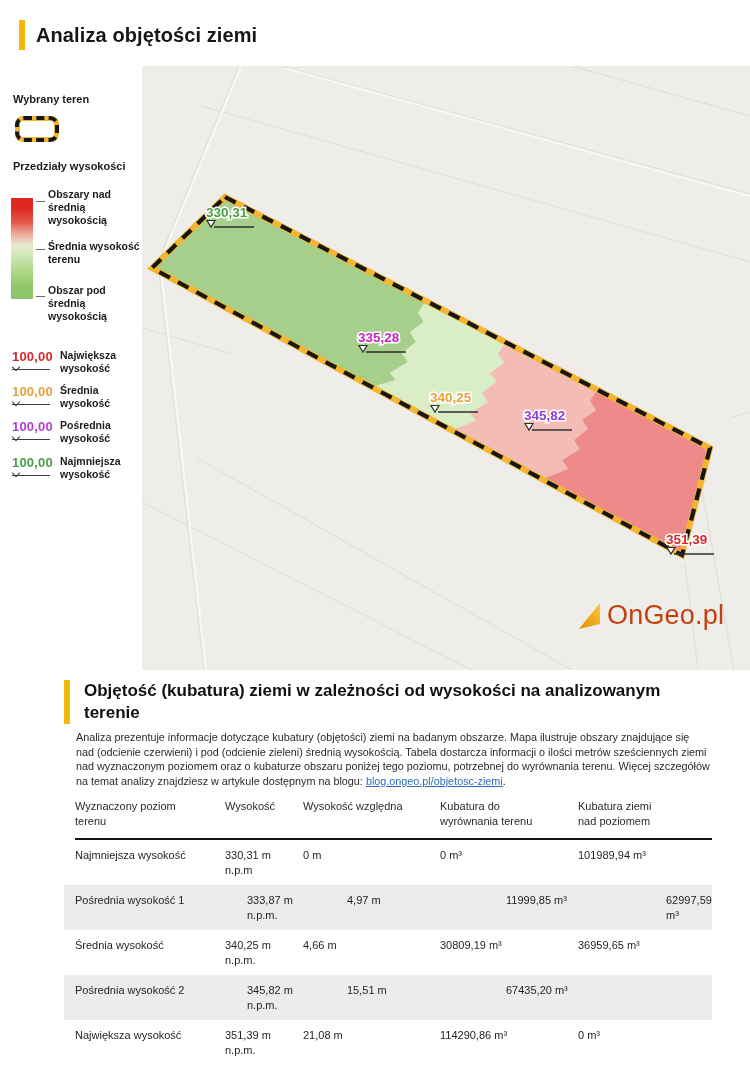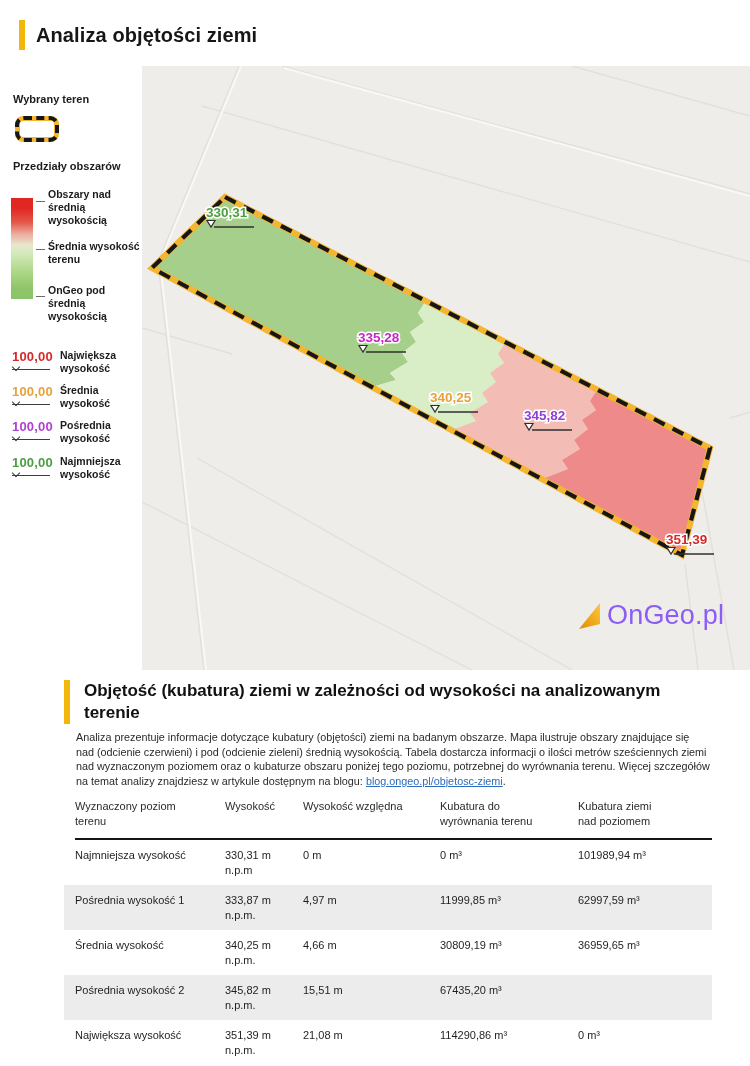--- a/index.html
+++ b/index.html
@@ -36,61 +36,61 @@
       border-right:1.6px solid #3d3d3d; border-bottom:1.6px solid #3d3d3d; transform:rotate(45deg); }
   .mk-lab { position:absolute; left:48px; top:0; width:84px; font-size:10.5px; font-weight:700; line-height:1.25; }
 
   
   .map-wrap { position:absolute; left:142px; top:66px; width:608px; height:604px; }
   .map-label text { font-family:"Liberation Sans",sans-serif; font-size:13.5px; font-weight:700;
                     paint-order:stroke; stroke:#ffffff; stroke-width:3.2px; }
   .map-label line { stroke:#2f2f2f; stroke-width:1.4; }
   .lbl-tri { fill:#ffffff; stroke:#2f2f2f; stroke-width:1.2; }
   .ongeo { position:absolute; left:436px; top:534px; display:flex; align-items:center; }
-  .ongeo-text { font-size:27px; color:#8b5cf6; margin-left:5px; letter-spacing:.2px; }
+  .ongeo-text { font-size:27px; color:#c2410c; margin-left:5px; letter-spacing:.2px; }
 
   
   .analysis { position:absolute; left:64px; top:680px; width:648px; }
   .sec-head { display:flex;gap:8px; }
   .accent-sm { width:6px; flex:0 0 6px; }
   .sec-head h2 { font-size:17px; font-weight:700; color:#111; line-height:1.3; margin-left:6px; width:640px; }
   .sec-desc { margin:6px 0 0 12px; width:634px; font-size:10.8px; line-height:1.34; color:#2a2a2a; }
   .sec-desc a { color:#2d6bbf; text-decoration:underline; cursor:pointer; }
 
   .vol-table { margin-top:5px; width:648px; }
   .t-row { display:grid; grid-template-columns:150px 78px 137px 138px 1fr;
            padding:8px 0 8px 11px; font-size:11px; line-height:1.32; color:#1f1f1f; }
   .t-head { color:#2b2b2b; padding-top:6px; padding-bottom:10px; }
   .t-head span:nth-child(1){ max-width:120px; }
   .t-head span:nth-child(4){ max-width:100px; }
   .t-head span:nth-child(5){ max-width:88px; }
   .t-rule { border-top:2px solid #151515; margin-left:11px; }
-  .t-row.alt { background:#ececec; }
+  .t-row.alt { background:#ececec;gap:22px; }
   .cell-pre { white-space:pre-line; }
 </style>
 </head>
 <body>
 
 <div class="page-head">
   <div class="accent accent-big"></div>
   <h1>Analiza objętości ziemi</h1>
 </div>
 
 <aside class="legend">
   <div class="lg-title sel-title">Wybrany teren</div>
   <div class="sel-icon"></div>
 
-  <div class="lg-title ranges-title">Przedziały obszarów</div>
+  <div class="lg-title ranges-title">Przedziały wysokości</div>
   <div class="grad-bar"></div>
   <div class="g-tick t1"></div>
   <div class="g-tick t2"></div>
   <div class="g-tick t3"></div>
   <div class="g-lab l1">Obszary nad średnią wysokością</div>
   <div class="g-lab l2">Średnia wysokość terenu</div>
-  <div class="g-lab l3">OnGeo pod średnią wysokością</div>
+  <div class="g-lab l3">Obszar pod średnią wysokością</div>
 
   <div class="marker m0">
     <div class="mk-val" style="color: rgb(215, 40, 42);">100,00</div>
     <div class="mk-glyph"></div>
     <div class="mk-lab">Największa wysokość</div>
   </div>
   <div class="marker m1">
     <div class="mk-val" style="color: rgb(233, 161, 59);">100,00</div>
     <div class="mk-glyph"></div>
     <div class="mk-lab">Średnia wysokość</div>

